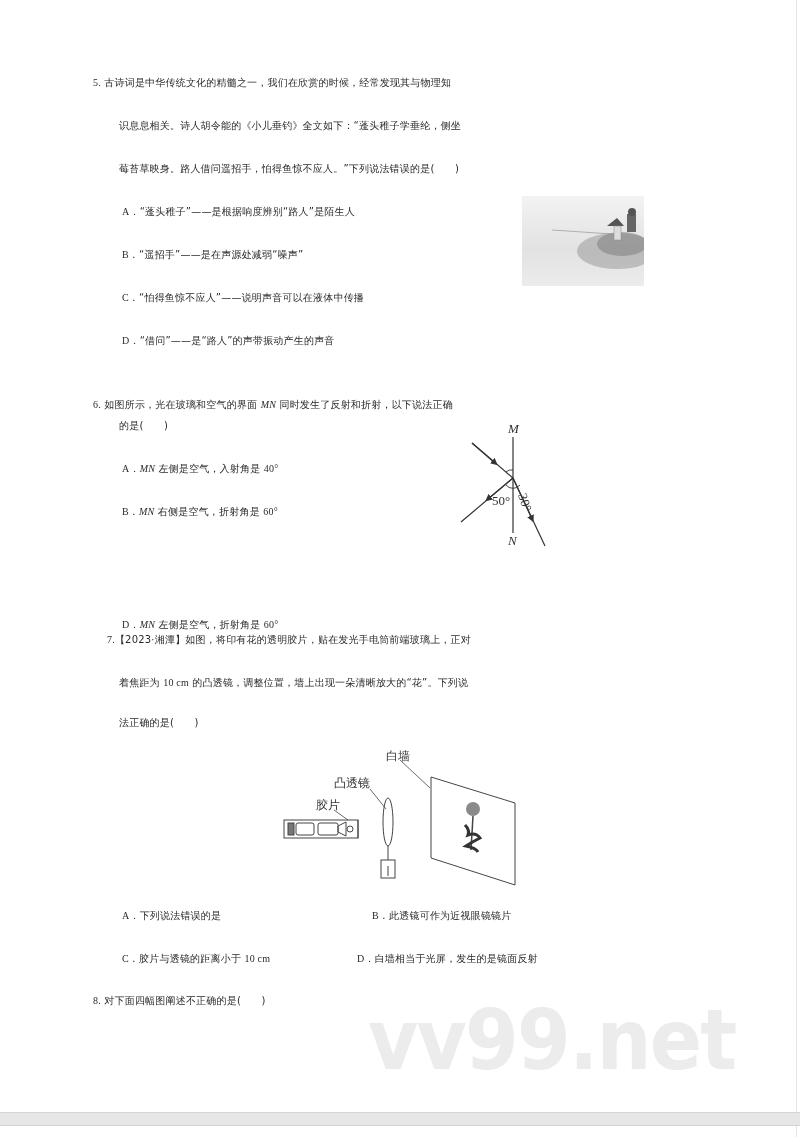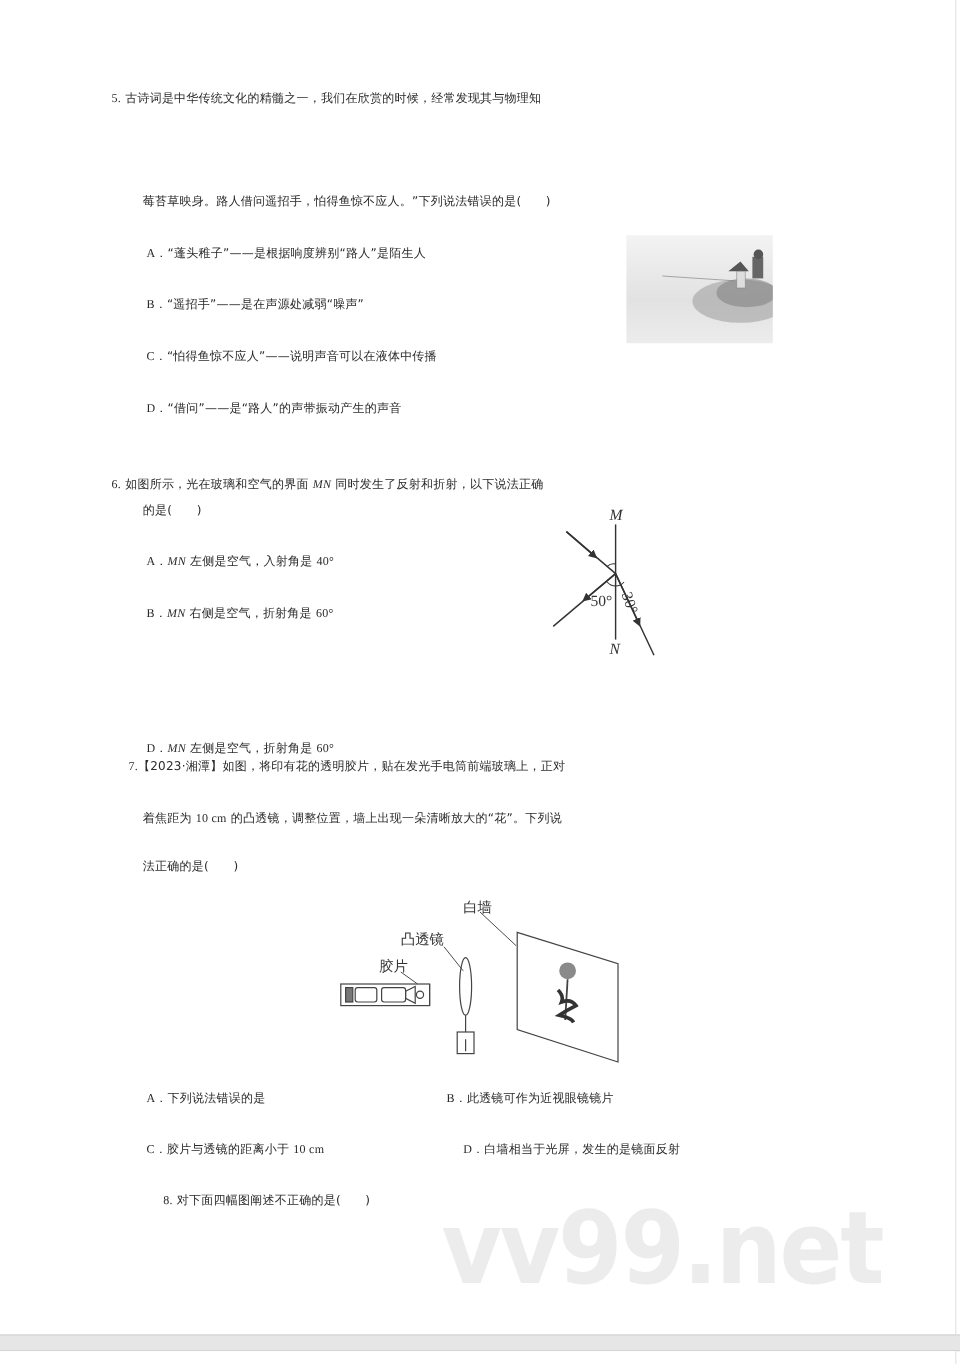--- a/index.html
+++ b/index.html
@@ -48,20 +48,21 @@
   </style>
 </head>
 <body>
 
 <div class="page">
 
   <div class="line" style="left:93px; top:73px;">
     <span class="num">5.</span>
     <span>古诗词是中华传统文化的精髓之一，我们在欣赏的时候，经常发现其与物理知</span>
   </div>
+  <div class="line" style="left:119px; top:116px;">识息息相关。诗人胡令能的《小儿垂钓》全文如下：“蓬头稚子学垂纶，侧坐</div>
   <div class="line" style="left:119px; top:159px;">莓苔草映身。路人借问遥招手，怕得鱼惊不应人。”下列说法错误的是(　　)</div>
 
   <div class="line" style="left:122px; top:202px;">
     <span class="serif">A．</span><span>“蓬头稚子”——是根据响度辨别“路人”是陌生人</span>
   </div>
   <div class="line" style="left:122px; top:245px;">
     <span class="serif">B．</span><span>“遥招手”——是在声源处减弱“噪声”</span>
   </div>
   <div class="line" style="left:122px; top:288px;">
     <span class="serif">C．</span><span>“怕得鱼惊不应人”——说明声音可以在液体中传播</span>
@@ -163,26 +164,26 @@
 
   <div class="line" style="left:122px; top:906px;">
     <span class="serif">A．</span><span>下列说法错误的是</span>
   </div>
   <div class="line" style="left:372px; top:906px;">
     <span class="serif">B．</span><span>此透镜可作为近视眼镜镜片</span>
   </div>
   <div class="line" style="left:122px; top:949px;text-align:center;">
     <span class="serif">C．</span><span>胶片与透镜的距离小于 </span><span class="serif">10 cm</span>
   </div>
-  <div class="line" style="left:386px; top:949px;">
+  <div class="line" style="left:357px; top:949px;">
     <span class="serif">D．</span><span>白墙相当于光屏，发生的是镜面反射</span>
   </div>
 
   <div class="watermark">vv99.net</div>
 
-  <div class="line" style="left:93px; top:991px;margin-left:43px;">
+  <div class="line" style="left:93px; top:991px;">
     <span class="num">8.</span>
     <span>对下面四幅图阐述不正确的是(　　)</span>
   </div>
 </div>
 
 <div class="divider-bar"></div>
 <div class="next-page"></div>
 
 </body></html>

